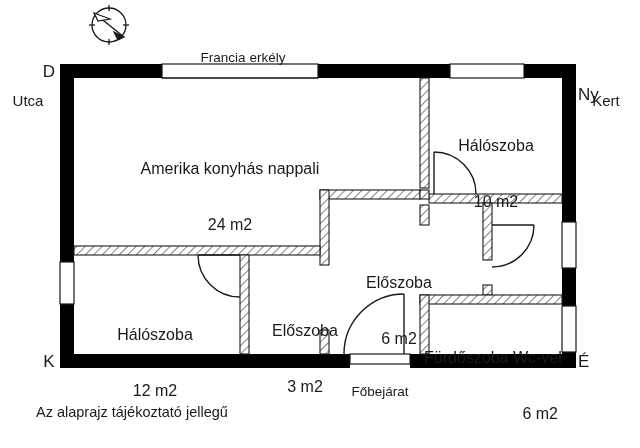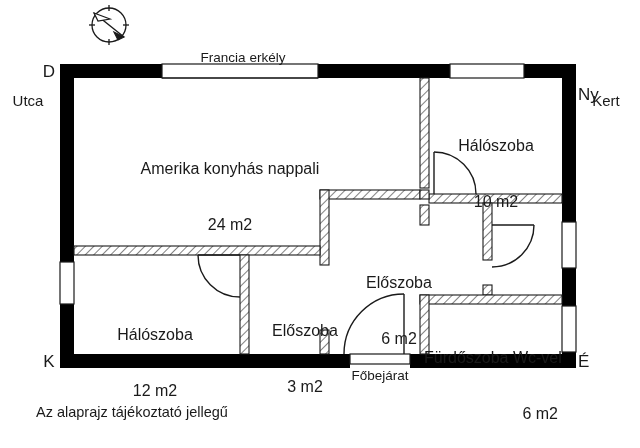--- a/index.html
+++ b/index.html
@@ -203,15 +203,15 @@
 <div class="lbl room-label" style="left:253px; top:284px; width:104px;">
   <div>Előszoba</div>
   <div>3 m2</div>
 </div>
 
 <div class="lbl room-label" style="left:424px; top:311px; width:134px;text-align:right;">
   <div>Fürdőszoba Wc-vel</div>
   <div>6 m2</div>
 </div>
 
-<div class="lbl edge-label" style="left:318px; top:368px; width:124px;">Főbejárat</div>
+<div class="lbl edge-label" style="left:318px; top:384px; width:124px;">Főbejárat</div>
 
 <div class="lbl disclaimer" style="left:36px; top:404px; width:290px; text-align:left;">Az alaprajz tájékoztató jellegű</div>
 
 </body></html>

